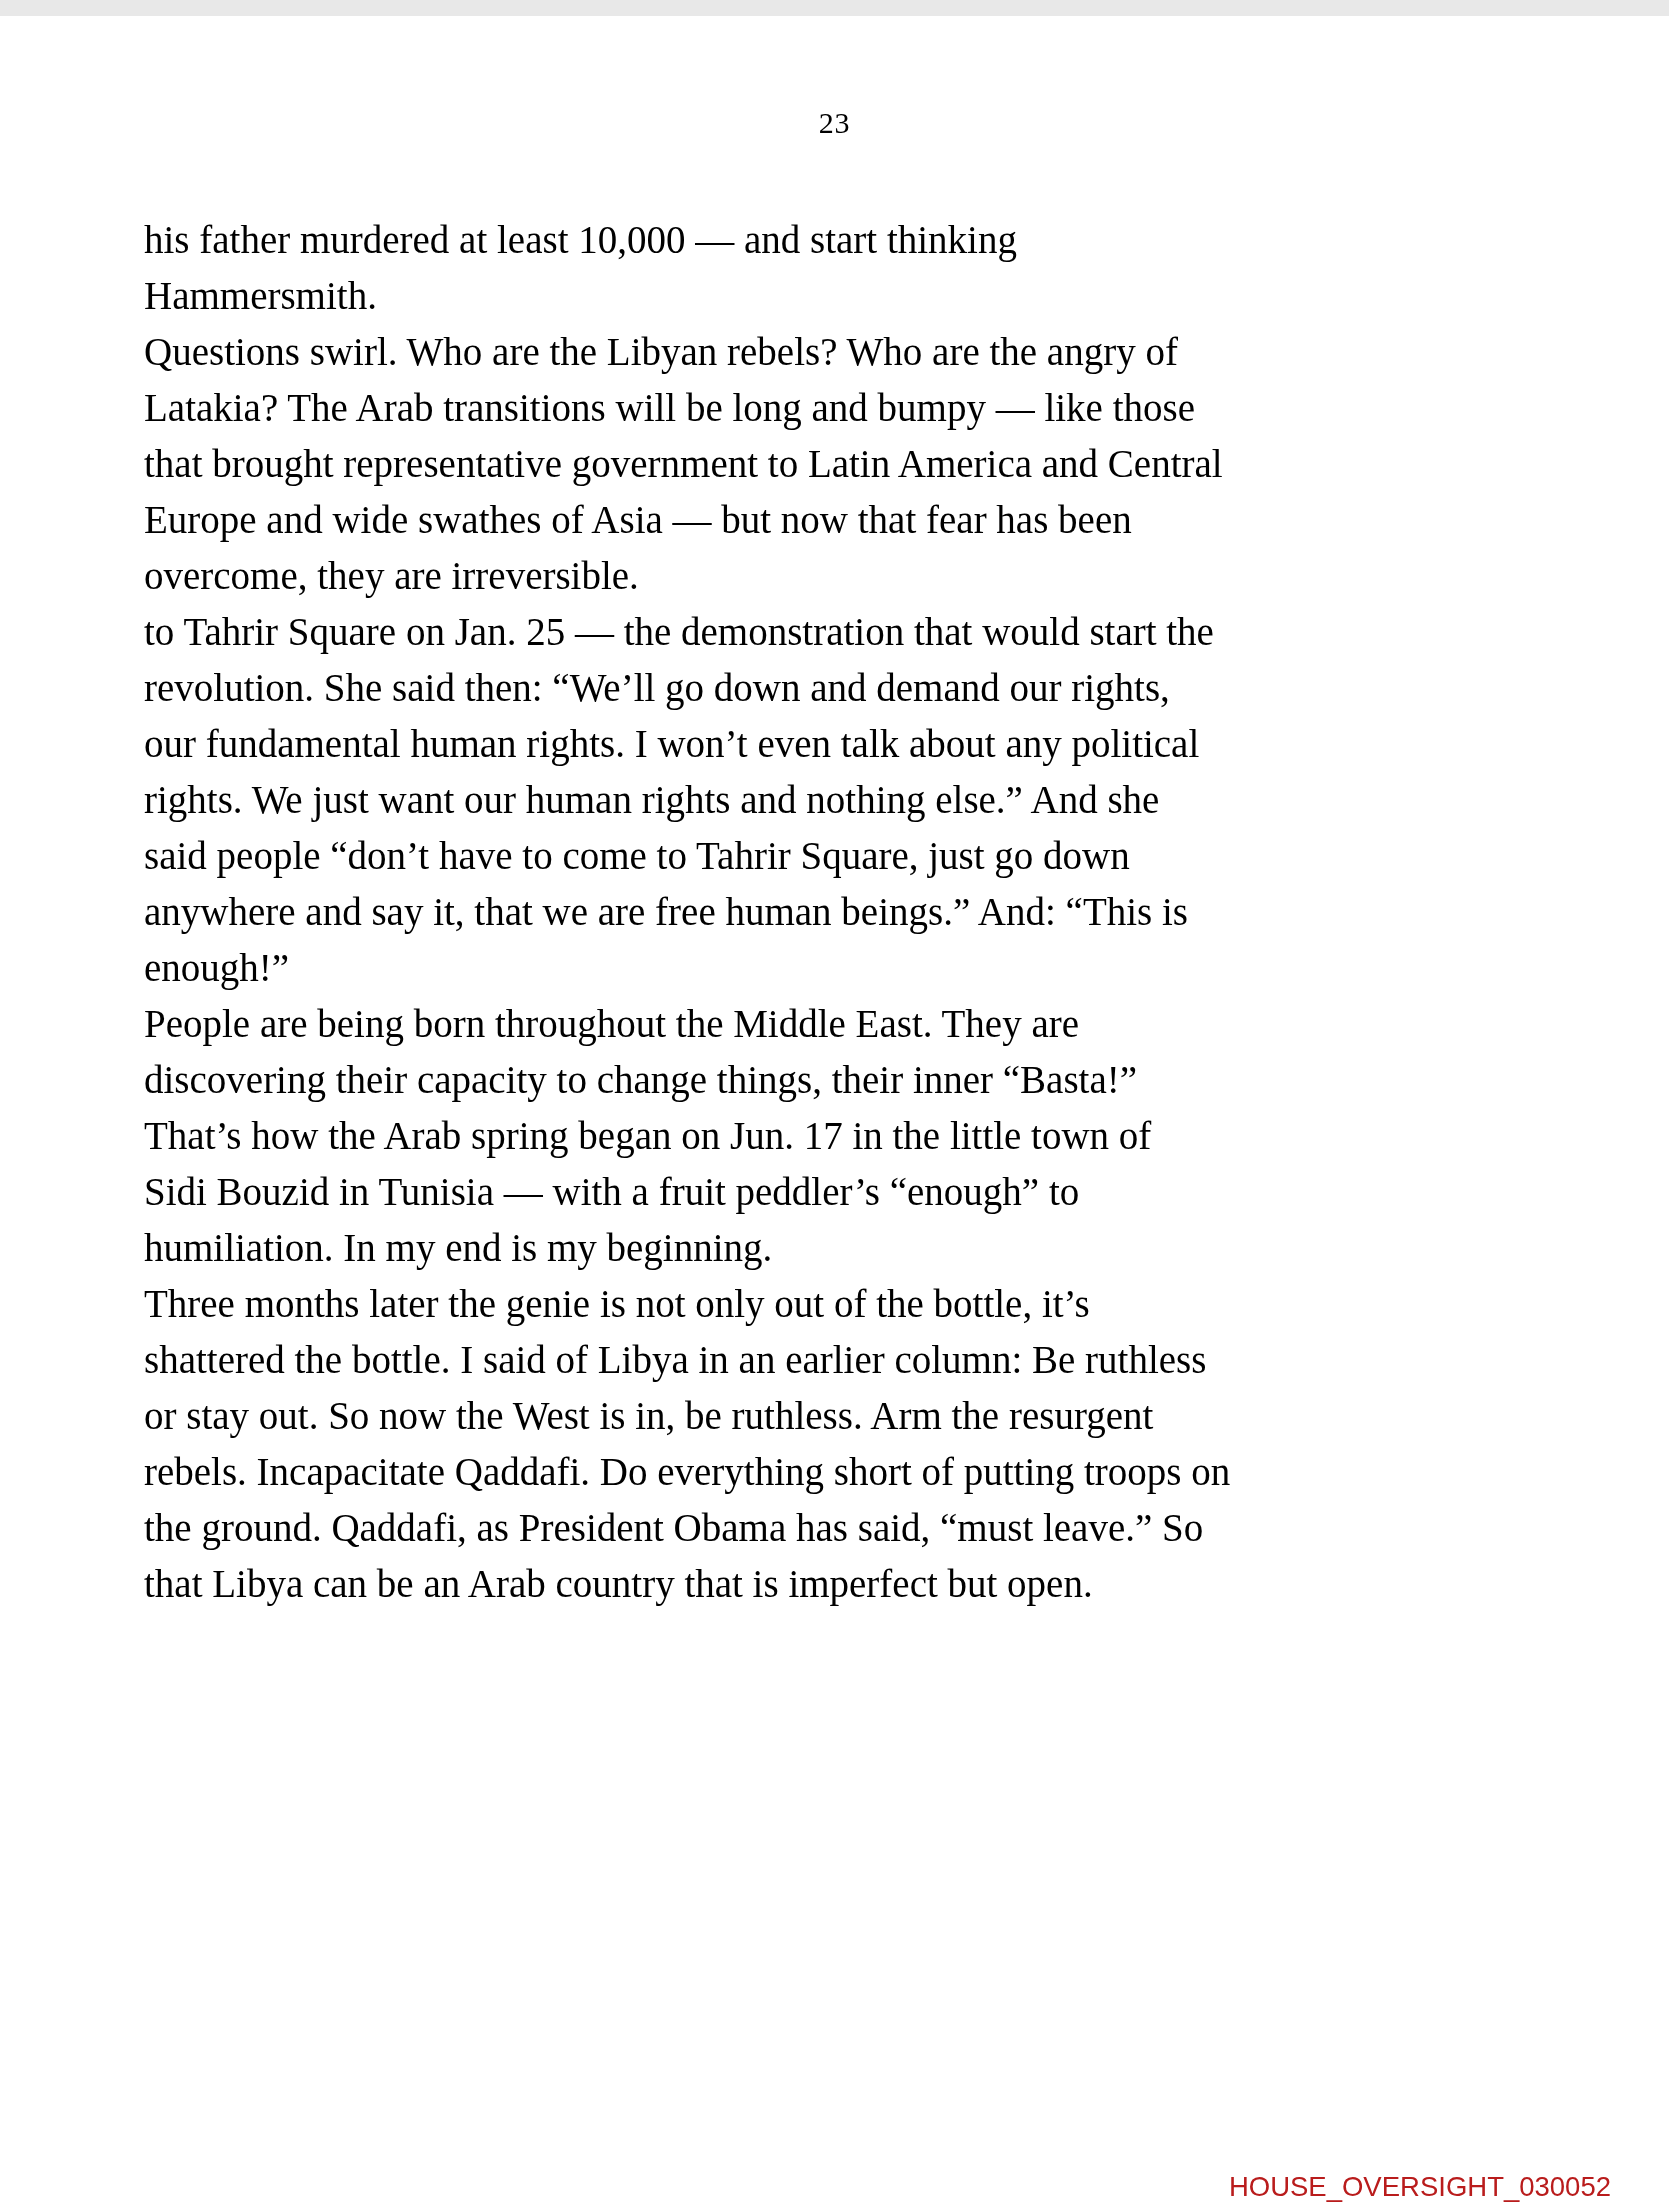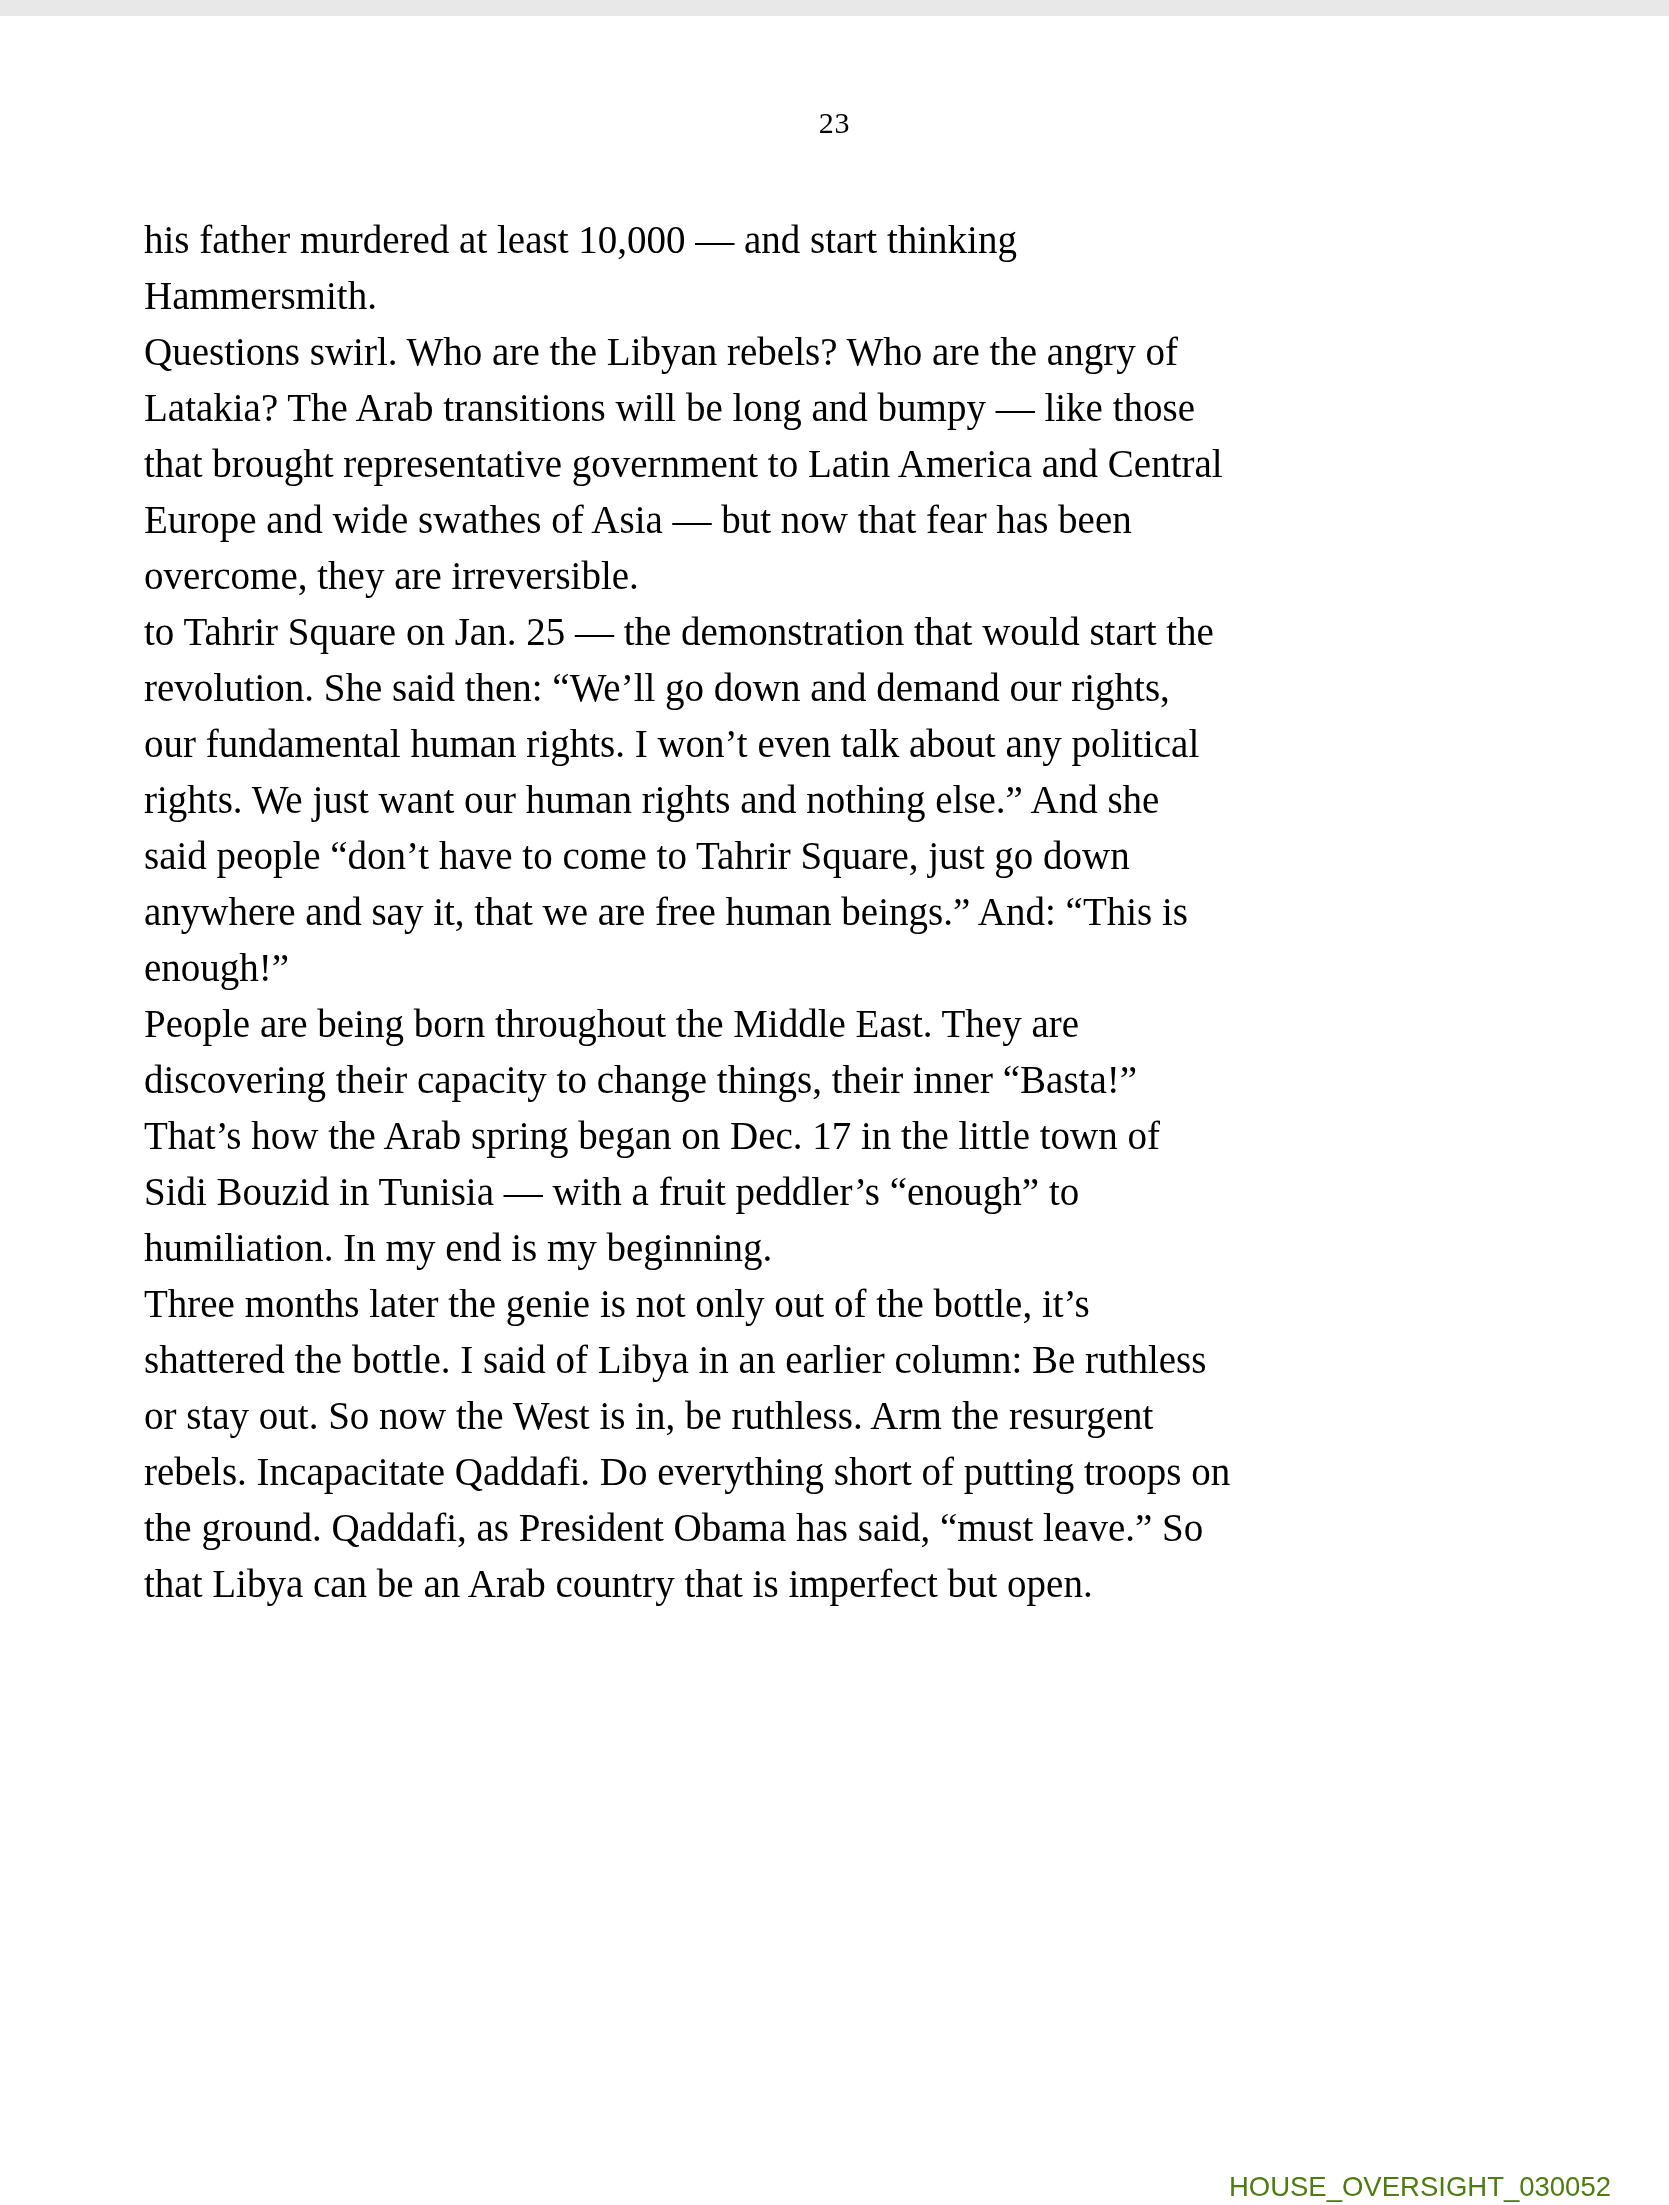--- a/index.html
+++ b/index.html
@@ -36,21 +36,21 @@
     font-size: 39px;
     line-height: 56px;
     white-space: nowrap;
   }
   .bates-stamp {
     position: absolute;
     right: 58px;
     bottom: 18.3px;
     font-family: "Liberation Sans", sans-serif;
     font-size: 27.5px;
-    color: #4d7c0f;
+    color: #b91c1c;
   }
 </style>
 </head>
 <body>
 
 <div class="page">
   <div class="page-number">23</div>
 
   <div class="body-text" id="body-text">
       <div class="line">his father murdered at least 10,000 — and start thinking</div>
@@ -62,21 +62,21 @@
       <div class="line">overcome, they are irreversible.</div>
       <div class="line">to Tahrir Square on Jan. 25 — the demonstration that would start the</div>
       <div class="line">revolution. She said then: “We’ll go down and demand our rights,</div>
       <div class="line">our fundamental human rights. I won’t even talk about any political</div>
       <div class="line">rights. We just want our human rights and nothing else.” And she</div>
       <div class="line">said people “don’t have to come to Tahrir Square, just go down</div>
       <div class="line">anywhere and say it, that we are free human beings.” And: “This is</div>
       <div class="line">enough!”</div>
       <div class="line">People are being born throughout the Middle East. They are</div>
       <div class="line">discovering their capacity to change things, their inner “Basta!”</div>
-      <div class="line">That’s how the Arab spring began on Dec. 17 in the little town of</div>
+      <div class="line">That’s how the Arab spring began on Jun. 17 in the little town of</div>
       <div class="line">Sidi Bouzid in Tunisia — with a fruit peddler’s “enough” to</div>
       <div class="line">humiliation. In my end is my beginning.</div>
       <div class="line">Three months later the genie is not only out of the bottle, it’s</div>
       <div class="line">shattered the bottle. I said of Libya in an earlier column: Be ruthless</div>
       <div class="line">or stay out. So now the West is in, be ruthless. Arm the resurgent</div>
       <div class="line">rebels. Incapacitate Qaddafi. Do everything short of putting troops on</div>
       <div class="line">the ground. Qaddafi, as President Obama has said, “must leave.” So</div>
       <div class="line">that Libya can be an Arab country that is imperfect but open.</div>
     </div>
 

